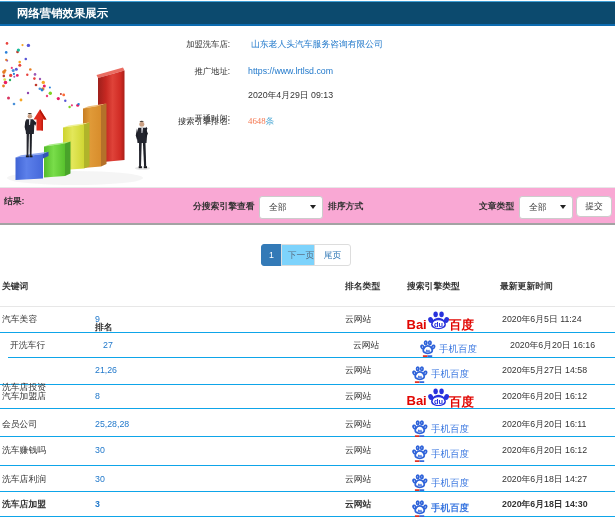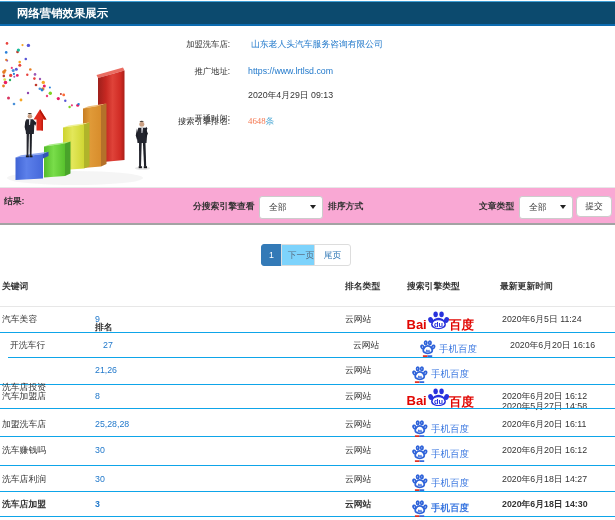--- a/index.html
+++ b/index.html
@@ -258,21 +258,21 @@
           <ellipse cx="15.3" cy="4.4" rx="1.8" ry="2.6"></ellipse>
           <ellipse cx="20.4" cy="10.8" rx="1.9" ry="2.7" transform="rotate(24 20.4 10.8)"></ellipse>
           <path d="M12,9.2 C8,9.2 5,12.9 5,16 C5,18.9 7.6,20.5 12,20.5 C16.4,20.5 19,18.9 19,16 C19,12.9 16,9.2 12,9.2 Z"></path>
         </g>
         <path d="M8.4,18.3 L10.6,14.4 L12.4,16.8 L14,14.6 L15.8,18.3 Z" fill="#2e62d9"></path>
         <rect x="4.5" y="23.6" width="7.2" height="2.6" fill="#e02b1d"></rect>
         <rect x="11.7" y="23.6" width="7.2" height="2.6" fill="#2e62d9"></rect>
       </svg>
       <span style="position:absolute;left:18.5px;top:12.3px;font-size:9.5px;color:#3a77e0;line-height:9.5px;white-space:nowrap;">手机百度</span>
     </div>
-  <div class="c5" style="top:7.1px;margin-top:36px;">2020年5月27日 14:58</div>
+  <div class="c5" style="top:7.1px;">2020年5月27日 14:58</div>
 </div>
 <div class="abs row" style="top:384.5px;height:23.0px;">
   <div class="c1" style="top:6.0px;">汽车加盟店</div>
   <div class="c2" style="top:6.0px;">8</div>
   <div class="c3" style="top:6.0px;">云网站</div>
   <div class="c4" style="left:407px;top:-2.0px;">
       <b style="position:absolute;left:-0.5px;top:11.8px;font-size:13px;color:#e10602;line-height:13px;">Bai</b>
       <svg style="position:absolute;left:19.5px;top:5px;" width="23" height="18.5" viewBox="0 0 24 20">
         <g fill="#2832dd">
           <ellipse cx="3.6" cy="9.8" rx="2.6" ry="3.2" transform="rotate(-24 3.6 9.8)"></ellipse>
@@ -282,21 +282,21 @@
           <path d="M12,7.4 C7.4,7.4 4,11.4 4,14.7 C4,17.8 7,19.6 12,19.6 C17,19.6 20,17.8 20,14.7 C20,11.4 16.6,7.4 12,7.4 Z"></path>
         </g>
         <ellipse cx="12" cy="14.2" rx="6.3" ry="4.3" fill="#fff"></ellipse>
         <text x="12" y="17" text-anchor="middle" font-size="8" font-weight="bold" fill="#2832dd" font-family="Liberation Sans,sans-serif">du</text>
       </svg>
       <b style="position:absolute;left:42px;top:13px;font-size:12.5px;color:#e10602;line-height:12.5px;">百度</b>
     </div>
   <div class="c5" style="top:6.0px;">2020年6月20日 16:12</div>
 </div>
 <div class="abs row" style="top:408.5px;height:27.5px;">
-  <div class="c1" style="top:10.8px;">加盟洗车店</div>
+  <div class="c1" style="top:10.8px;">会员公司</div>
   <div class="c2" style="top:10.8px;">25,28,28</div>
   <div class="c3" style="top:10.8px;">云网站</div>
   <div class="c4" style="left:412.5px;top:2.8000000000000007px;">
       <svg style="position:absolute;left:-0.5px;top:8.5px;" width="15.5" height="17.5" viewBox="0 0 24 27">
         <g fill="none" stroke="#2e62d9" stroke-width="2.7">
           <ellipse cx="3.8" cy="10.8" rx="1.9" ry="2.7" transform="rotate(-24 3.8 10.8)"></ellipse>
           <ellipse cx="8.9" cy="4.4" rx="1.8" ry="2.6"></ellipse>
           <ellipse cx="15.3" cy="4.4" rx="1.8" ry="2.6"></ellipse>
           <ellipse cx="20.4" cy="10.8" rx="1.9" ry="2.7" transform="rotate(24 20.4 10.8)"></ellipse>
           <path d="M12,9.2 C8,9.2 5,12.9 5,16 C5,18.9 7.6,20.5 12,20.5 C16.4,20.5 19,18.9 19,16 C19,12.9 16,9.2 12,9.2 Z"></path>

